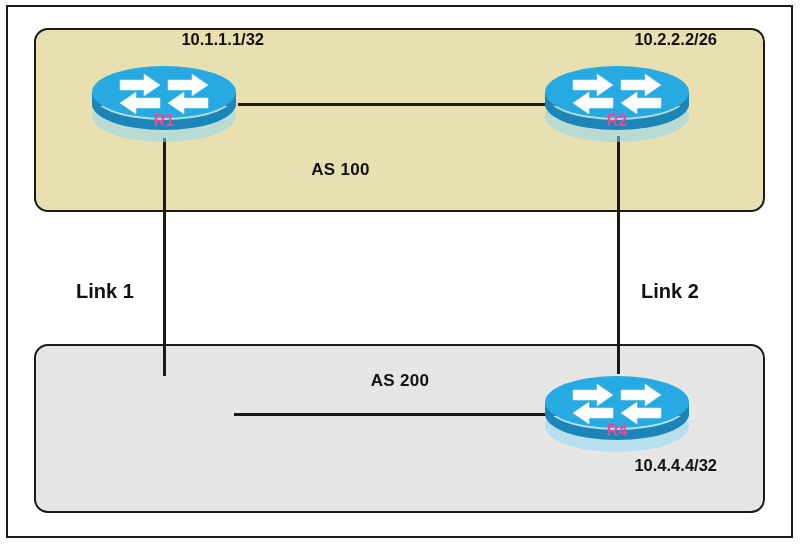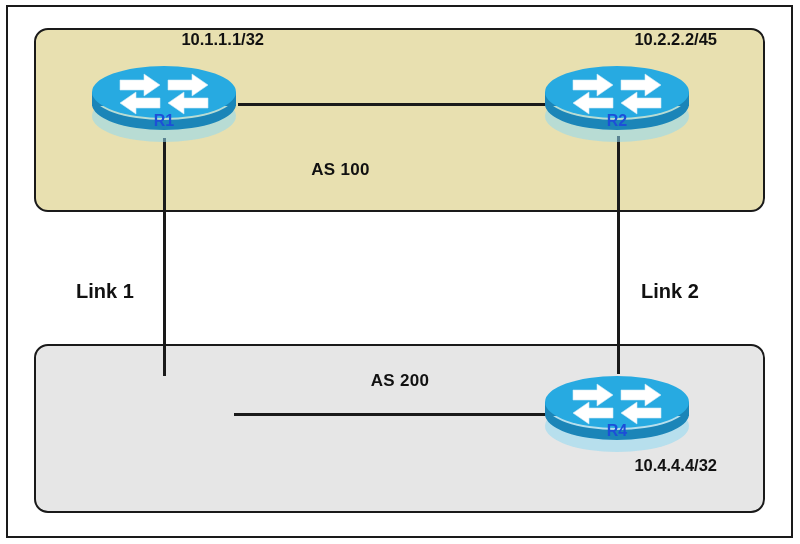--- a/index.html
+++ b/index.html
@@ -119,21 +119,21 @@
   .router.r4 { left: 541px; top: 364px; }
 
   .router-name {
     position: absolute;
     left: 0;
     width: 152px;
     top: 58px;
     text-align: center;
     font-weight: bold;
     font-size: 16px;
-    color: #1d4ed8;
+    color: #ec4899;
     pointer-events: none;
   }
 
   
   .addr {
     position: absolute;
     font-weight: bold;
     font-size: 16.5px;
     color: #111111;
     white-space: nowrap;
@@ -209,16 +209,16 @@
         <path d="M32 26 L56 26 L56 20 L72 31 L56 42 L56 36 L32 36 Z"></path>
         <path d="M80 26 L104 26 L104 20 L120 31 L104 42 L104 36 L80 36 Z"></path>
         <path d="M120 44 L96 44 L96 38 L80 49 L96 60 L96 54 L120 54 Z"></path>
         <path d="M72 44 L48 44 L48 38 L32 49 L48 60 L48 54 L72 54 Z"></path>
       </g>
     </svg>
     <div class="router-name">R4</div>
   </div>
 
   <div class="addr a1">10.1.1.1/32</div>
-  <div class="addr a2">10.2.2.2/45</div>
+  <div class="addr a2">10.2.2.2/26</div>
   <div class="addr a4">10.4.4.4/32</div>
 
 </div>
 
 </body></html>

